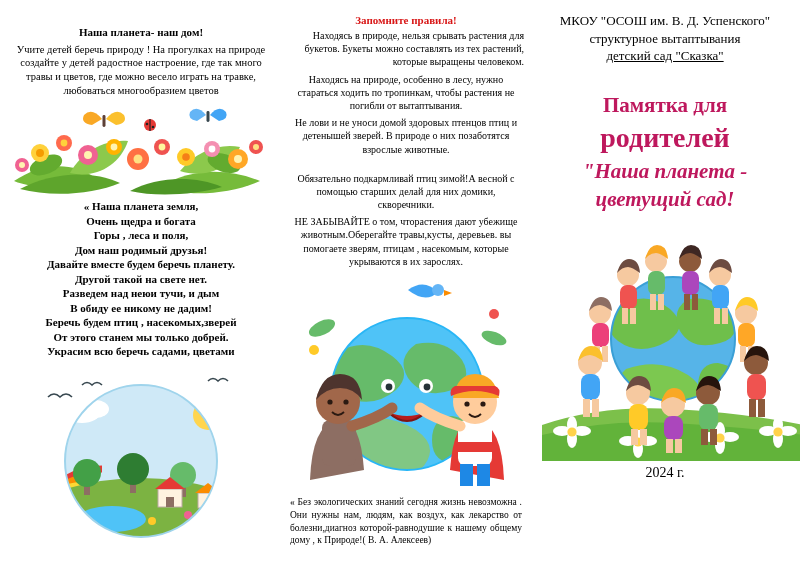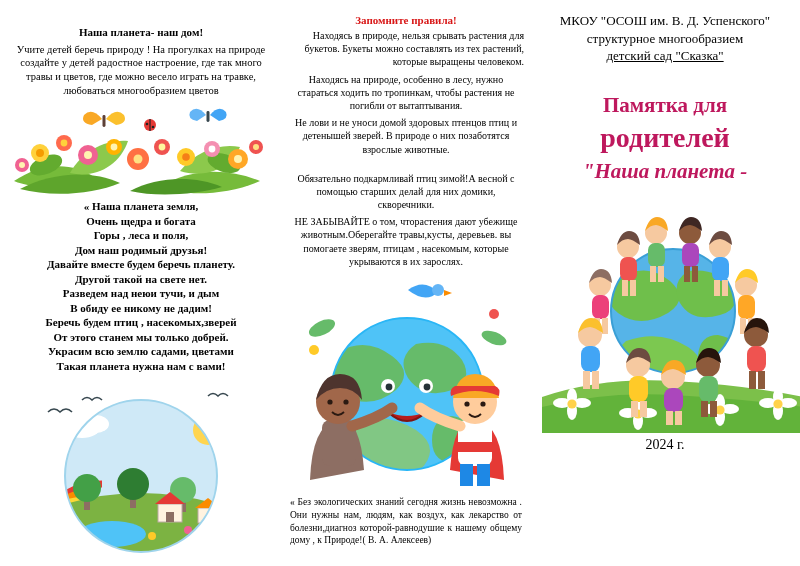--- a/index.html
+++ b/index.html
@@ -199,22 +199,21 @@
       <div>« Наша планета земля,</div>
       <div>Очень щедра и богата</div>
       <div>Горы , леса и поля,</div>
       <div>Дом наш родимый друзья!</div>
       <div>Давайте вместе будем беречь планету.</div>
       <div>Другой такой на свете нет.</div>
       <div>Разведем над неюи тучи, и дым</div>
       <div>В обиду ее никому не дадим!</div>
       <div>Беречь будем птиц , насекомых,зверей</div>
       <div>От этого станем мы только добрей.</div>
-      <div>Украсим всю землю садами, цветами</div>
-      <div>Такая планета нужна нам с вами!</div>
+      <div>Украсим всю беречь садами, цветами</div>
     </div>
 
     <div class="earth-art">
       <svg width="258" height="172" viewBox="0 0 258 172">
         <defs>
           <clipPath id="globeClipL">
               <circle cx="129" cy="92" r="76"></circle>
             </clipPath>
         </defs>
         <rect x="0" y="0" width="258" height="172" fill="#ffffff"></rect>
@@ -358,28 +357,29 @@
       </svg>
     </div>
 
     <p class="quote">« Без экологических знаний сегодня жизнь невозможна . Они нужны нам, людям, как воздух, как лекарство от болезни,диагноз которой-равнодушие к нашему общему дому , к Природе!( В. А. Алексеев)</p>
   </div>
 
   <div class="col col-right">
 
     <div class="school">
       <div>МКОУ "ОСОШ им. В. Д. Успенского"</div>
-      <div>структурное многообразием</div>
+      <div>структурное вытаптывания</div>
       <div class="u">детский сад "Сказка"</div>
     </div>
 
     <div class="memo-title">
       <span class="l1">Памятка для</span>
       <span class="l2">родителей</span>
       <span class="l3">"Наша планета -</span>
+      <span class="l4">цветущий сад!</span>
     </div>
 
     <div class="globe-kids">
       <svg width="262" height="232" viewBox="0 0 262 232">
         <defs>
           <clipPath id="globeClipR">
               <circle cx="131" cy="110" r="62"></circle>
             </clipPath>
         </defs>
 

